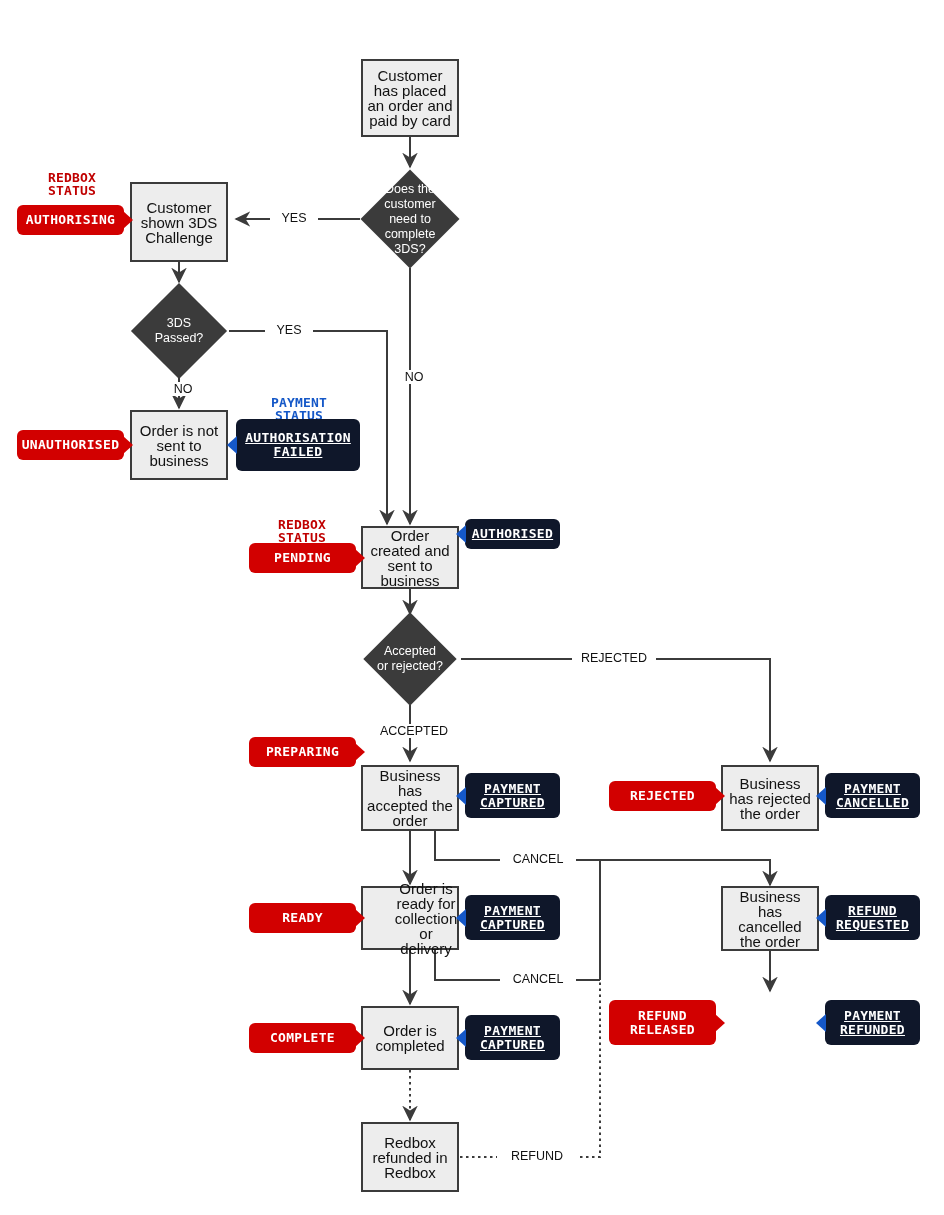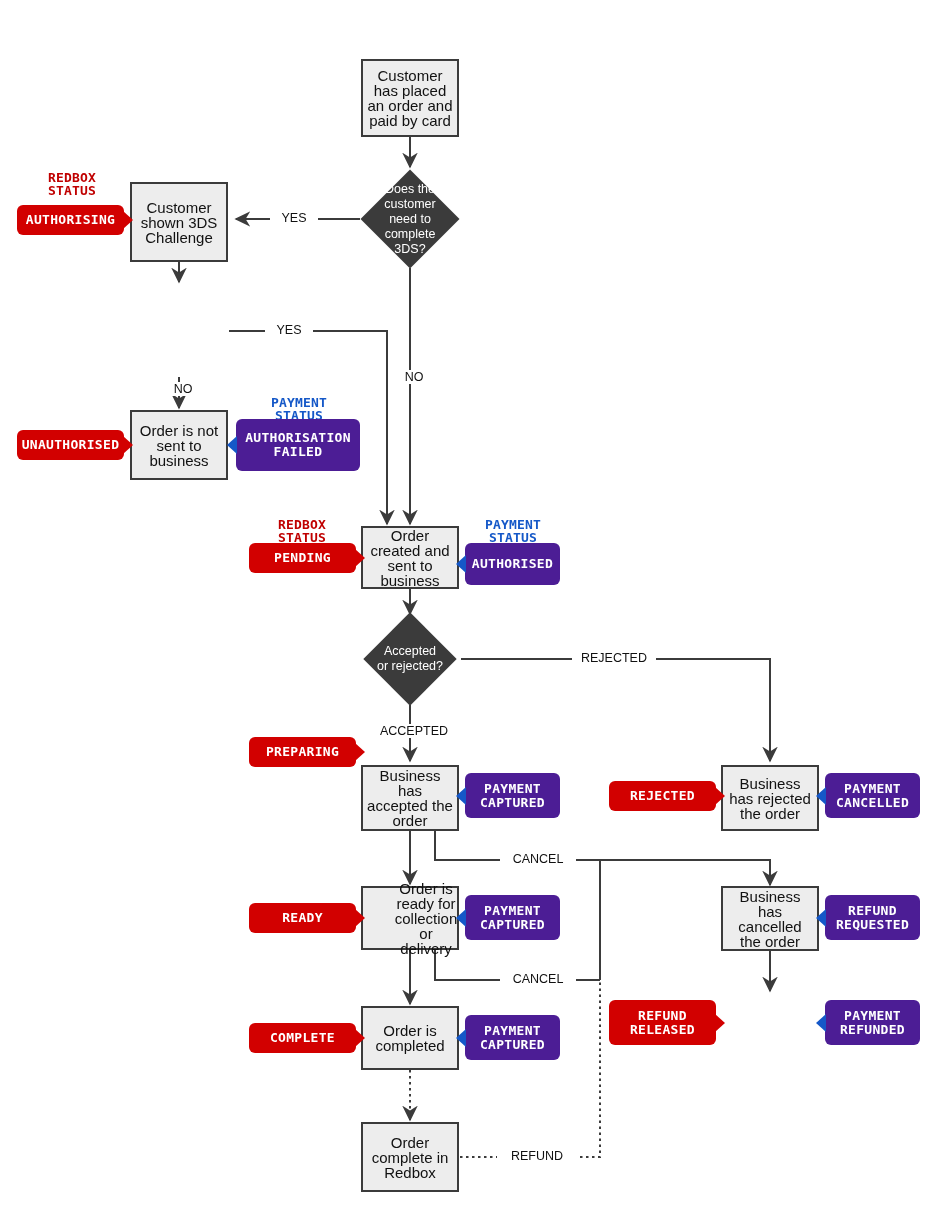--- a/index.html
+++ b/index.html
@@ -18,21 +18,21 @@
            background:#3b3b3b;transform:rotate(45deg);}
   .diamond .dtext{position:relative;z-index:2;width:130%;}
 
   
   .pill{position:absolute;box-sizing:border-box;display:flex;align-items:center;
         justify-content:center;text-align:center;
         font-family:"DejaVu Sans Mono","Liberation Mono",monospace;
         font-weight:bold;font-size:13px;line-height:14px;color:#fff;
         border-radius:6px;padding:3px 6px;letter-spacing:.3px;}
   .pill.red{background:#d20000;}
-  .pill.blue{background:#4c1d95;}
+  .pill.blue{background:#0f172a;text-decoration:underline;}
   
   .pill.red:after{content:"";position:absolute;right:-9px;top:50%;transform:translateY(-50%);
         width:0;height:0;border-top:9px solid transparent;border-bottom:9px solid transparent;
         border-left:10px solid #d20000;}
   .pill.blue:after{content:"";position:absolute;left:-9px;top:50%;transform:translateY(-50%);
         width:0;height:0;border-top:9px solid transparent;border-bottom:9px solid transparent;
         border-right:10px solid #1558c8;}
 
   .caption{position:absolute;text-align:center;
         font-family:"DejaVu Sans Mono","Liberation Mono",monospace;
@@ -127,28 +127,32 @@
   <div class="node" style="left:721px;top:886px;width:98px;height:65px;">
     <span>Business has cancelled the order</span>
   </div>
 
   <div class="node" style="left:361px;top:1006px;width:98px;height:64px;">
     <span>Order is completed</span>
   </div>
 
 
   <div class="node" style="left:361px;top:1122px;width:98px;height:70px;">
-    <span>Order complete in Redbox</span>
+    <span>Redbox refunded in Redbox</span>
   </div>
 
   <div class="diamond" style="left:375px;top:184px;width:70px;height:70px;">
     <div class="dshape"></div>
     <div class="dtext">Does the customer need to complete 3DS?</div>
   </div>
 
+  <div class="diamond" style="left:145px;top:297px;width:68px;height:68px;">
+    <div class="dshape"></div>
+    <div class="dtext" style="width:145%;">3DS Passed?</div>
+  </div>
 
   <div class="diamond" style="left:377px;top:626px;width:66px;height:66px;">
     <div class="dshape"></div>
     <div class="dtext" style="width:140%;">Accepted or rejected?</div>
   </div>
 
   <div class="caption red" style="left:20px;top:172px;width:104px;">
     <div>REDBOX</div>
     <div>STATUS</div>
   </div>
@@ -177,21 +181,21 @@
   </div>
 
   <div class="pill blue" style="left:236px;top:419px;width:124px;height:52px;">
     <span>AUTHORISATION FAILED</span>
   </div>
 
   <div class="pill red" style="left:249px;top:543px;width:107px;height:30px;">
     <span>PENDING</span>
   </div>
 
-  <div class="pill blue" style="left:465px;top:543px;width:95px;height:42px;">
+  <div class="pill blue" style="left:465px;top:519px;width:95px;height:30px;">
     <span>AUTHORISED</span>
   </div>
 
   <div class="pill red" style="left:249px;top:737px;width:107px;height:30px;">
     <span>PREPARING</span>
   </div>
 
   <div class="pill blue" style="left:465px;top:773px;width:95px;height:45px;">
     <span>PAYMENT CAPTURED</span>
   </div>

